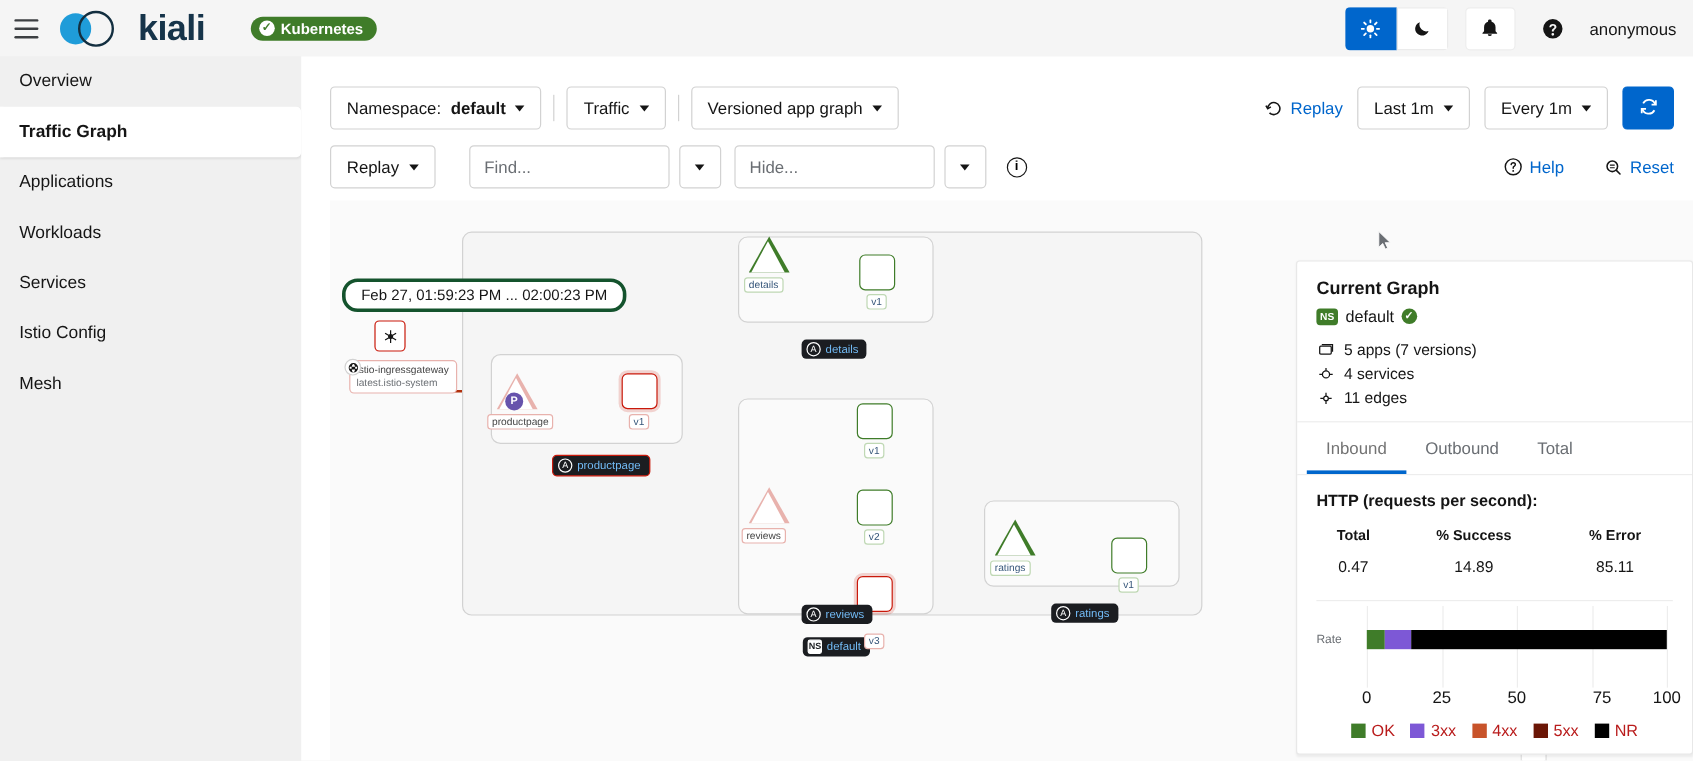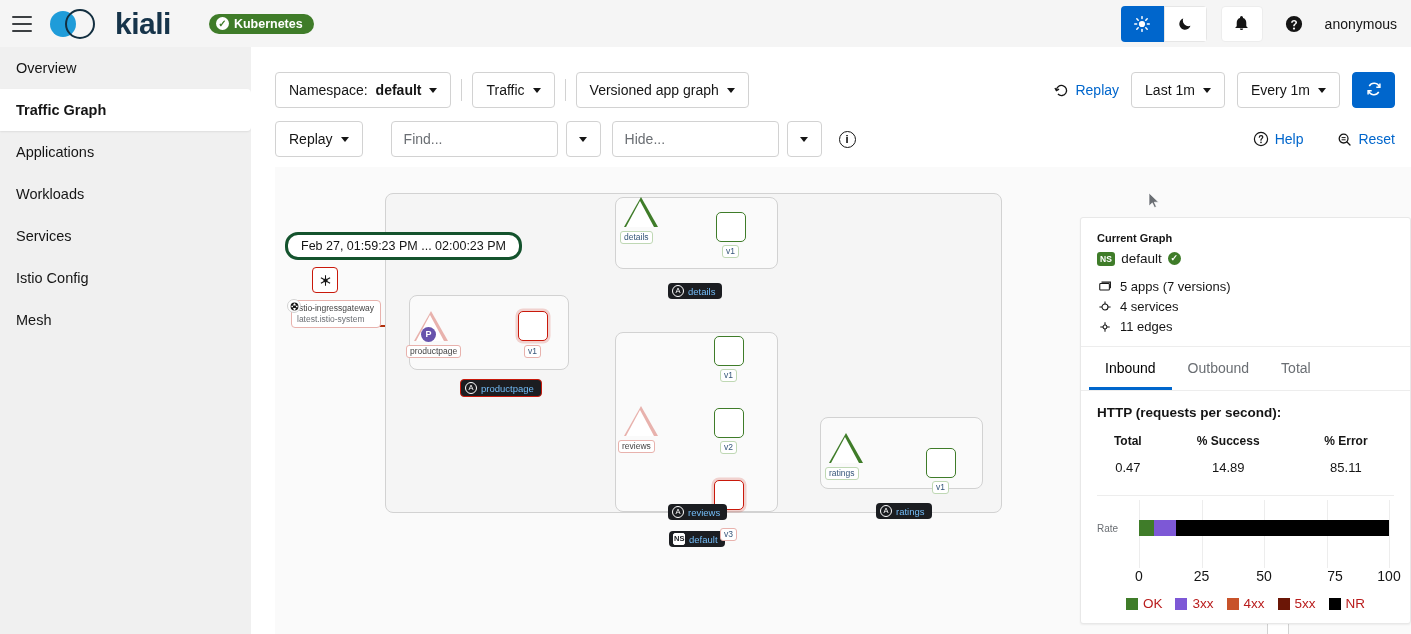--- a/index.html
+++ b/index.html
@@ -135,34 +135,34 @@
     font-size: 8.5px; color: #444; padding: 2px 5px; line-height: 11px; text-align: left; }
   .pbadge { position: absolute; width: 15px; height: 15px; border-radius: 50%;
     background: #6753ac; color: #fff; font-size: 9px; line-height: 15px;
     text-align: center; font-weight: bold; }
 
   
   .panel { position: absolute; top: 170px; right: 0px; width: 331px;
     background: #fff; border: 1px solid #e8e8e8; border-radius: 3px;
     box-shadow: 0 1px 2px rgba(0,0,0,.06); z-index: 8; }
   .panel-head { padding: 14px 16px 12px 16px; border-bottom: 1px solid #ededed; }
-  .ph-title { font-size: 11px; font-weight: bold; color: #151515; }
+  .ph-title { font-size: 15px; font-weight: bold; color: #151515; }
   .ph-ns { display: flex; align-items: center; gap: 6px; margin-top: 7px; font-size: 13.5px; color: #151515; }
   .ns-pill { background: #3f7c29; color: #fff; font-size: 8.5px; font-weight: bold;
     border-radius: 3px; padding: 2px 3px; letter-spacing: .2px; }
   .ok-dot { width: 13px; height: 13px; border-radius: 50%; background: #3f7c29; color: #fff;
     font-size: 9px; line-height: 13px; text-align: center; font-weight: bold; }
   .ph-stats { margin-top: 13px; display: flex; flex-direction: column; gap: 5px; }
   .stat-row { display: flex; align-items: center; gap: 8px; font-size: 13px; color: #151515; }
   .stat-row .si { width: 15px; display: flex; justify-content: center; color: #151515; }
 
   .tabs { display: flex; border-bottom: 1px solid #ededed; padding: 0 8px; }
   .tab { padding: 13px 16px 11px 16px; font-size: 14px; color: #6a6e73; cursor: pointer;
     border-bottom: 3px solid transparent; }
-  .tab.active { color: #000000; border-bottom-color: #0066cc; text-align: center; }
+  .tab.active { color: #737373; border-bottom-color: #0066cc; text-align: center; }
 
   .metrics { padding: 14px 16px 6px 16px; }
   .m-title { font-size: 13.5px; font-weight: bold; color: #151515; }
   .m-table { width: 100%; margin-top: 10px; border-collapse: collapse; }
   .m-table th { font-size: 12px; font-weight: bold; color: #151515; padding: 4px 0 12px 0; text-align: center; }
   .m-table td { font-size: 13px; color: #151515; padding: 0 0 14px 0; text-align: center; }
   .m-sep { height: 1px; background: #ededed; margin: 0 16px; }
 
   
   .chart { padding: 18px 16px 12px 16px; position: relative; }

